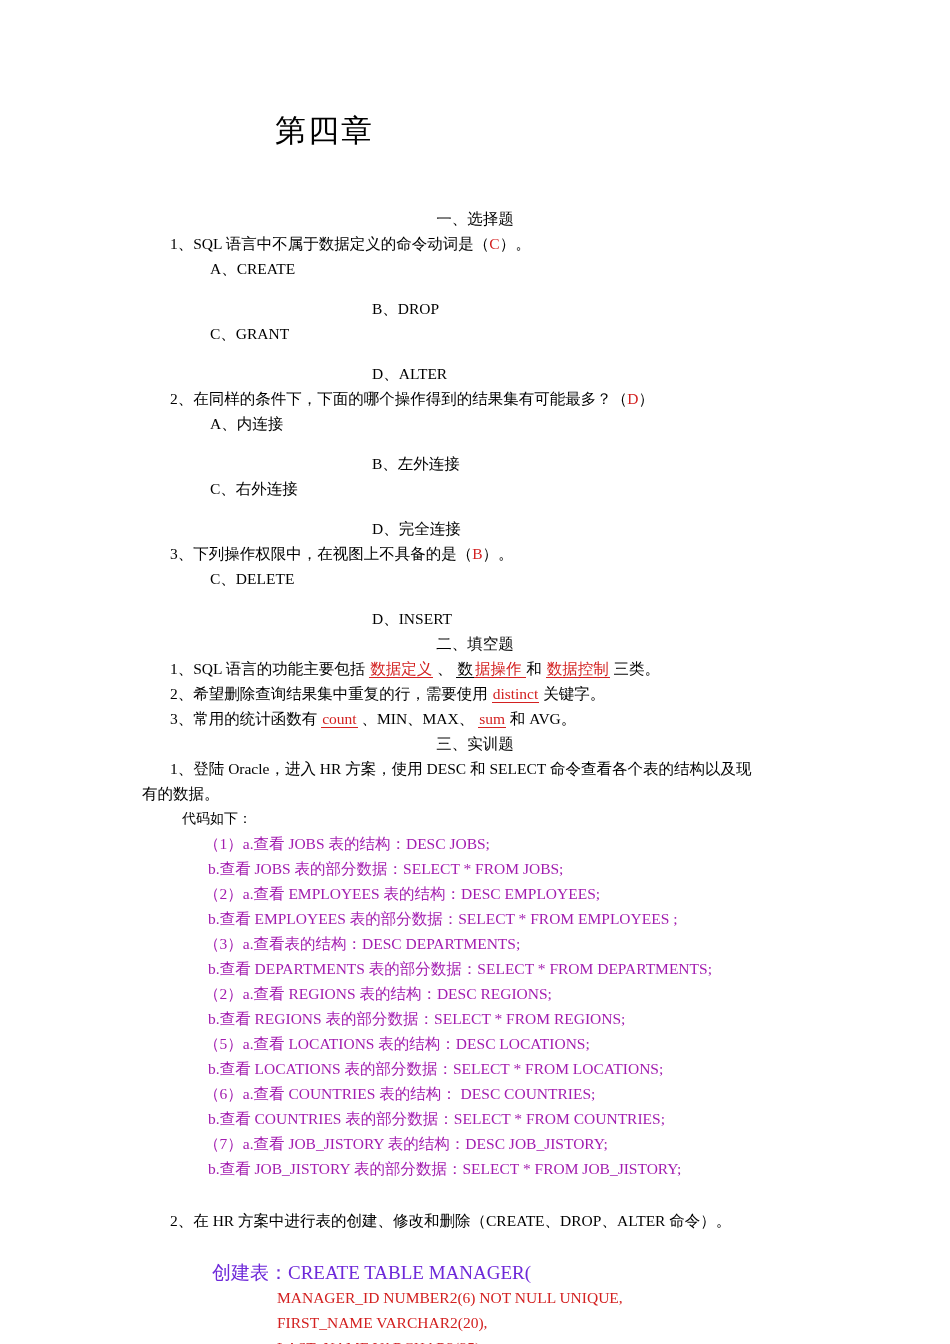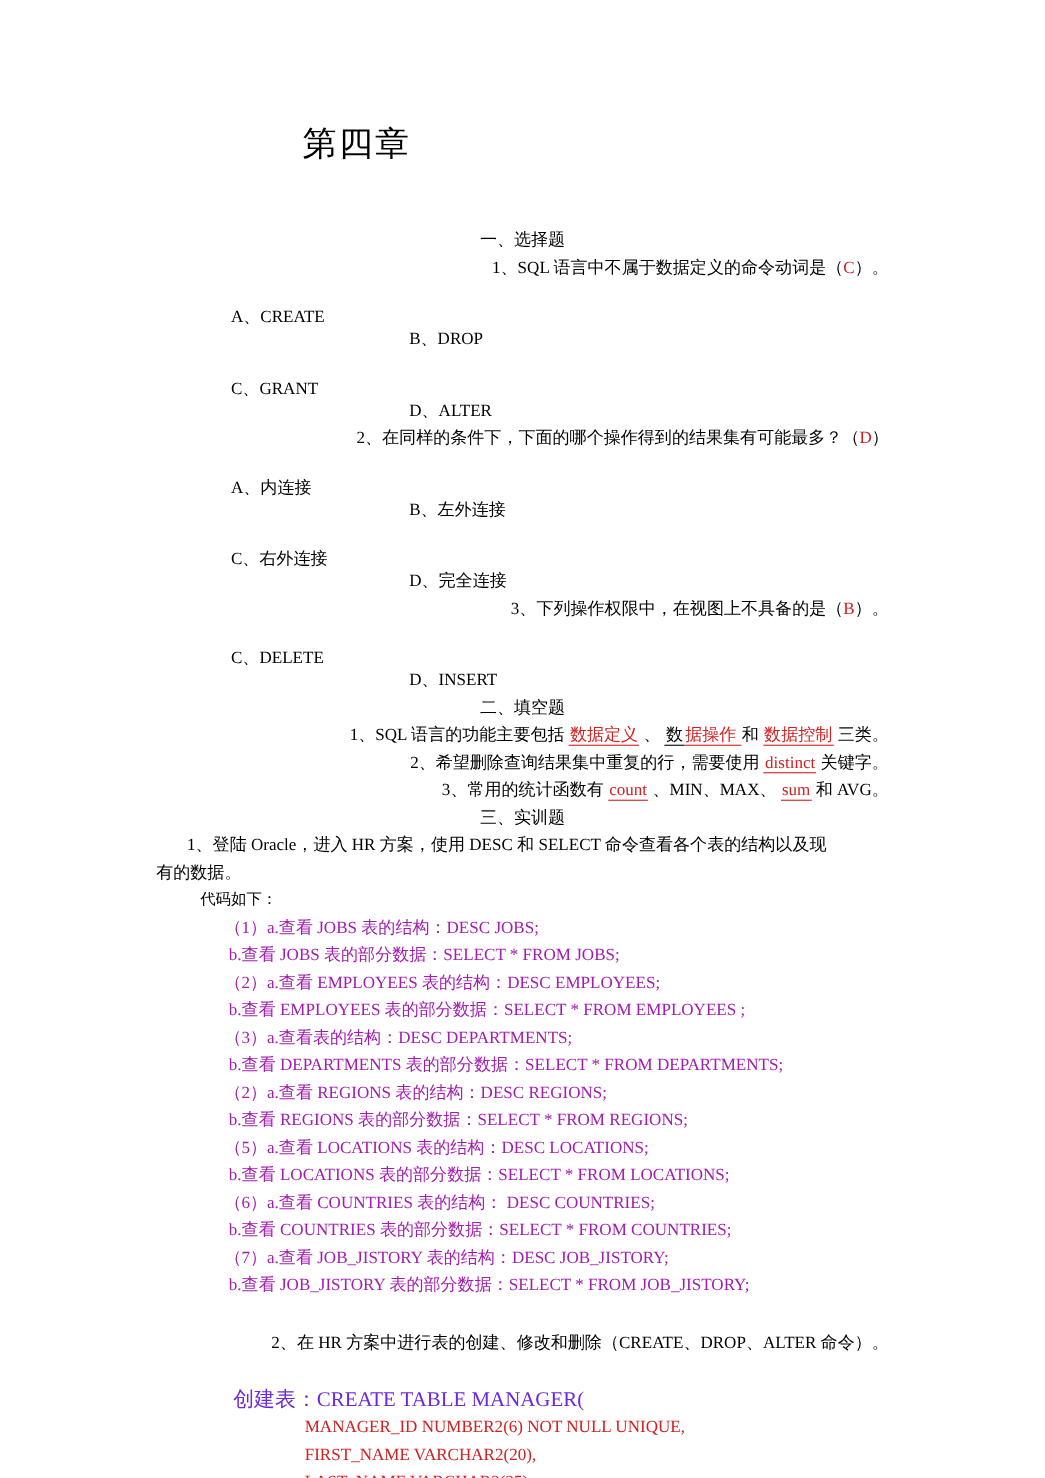--- a/index.html
+++ b/index.html
@@ -40,30 +40,28 @@
     margin: 0;
     white-space: pre;
     text-align: center;
   }
   .q-line {
     font-size: 15.5px;
     line-height: 25px;
     margin: 0;
     padding-left: 28px;
     white-space: pre;
-    text-align: right;
   }
   .opt-row {
     font-size: 15.5px;
     line-height: 25px;
     margin: 0;
     padding-left: 68px;
     display: flex;
     white-space: pre;
-    align-items: center;
   }
   .opt-row .opt {
     display: block;
   }
   .opt-row .opt-a { width: 162px; }
   .opt-row .opt-b { width: auto; margin-top: 40px; }
   .ans { color: #D32020; }
   .blank {
     color: #D32020;
     border-bottom: 1.4px solid #D32020;

